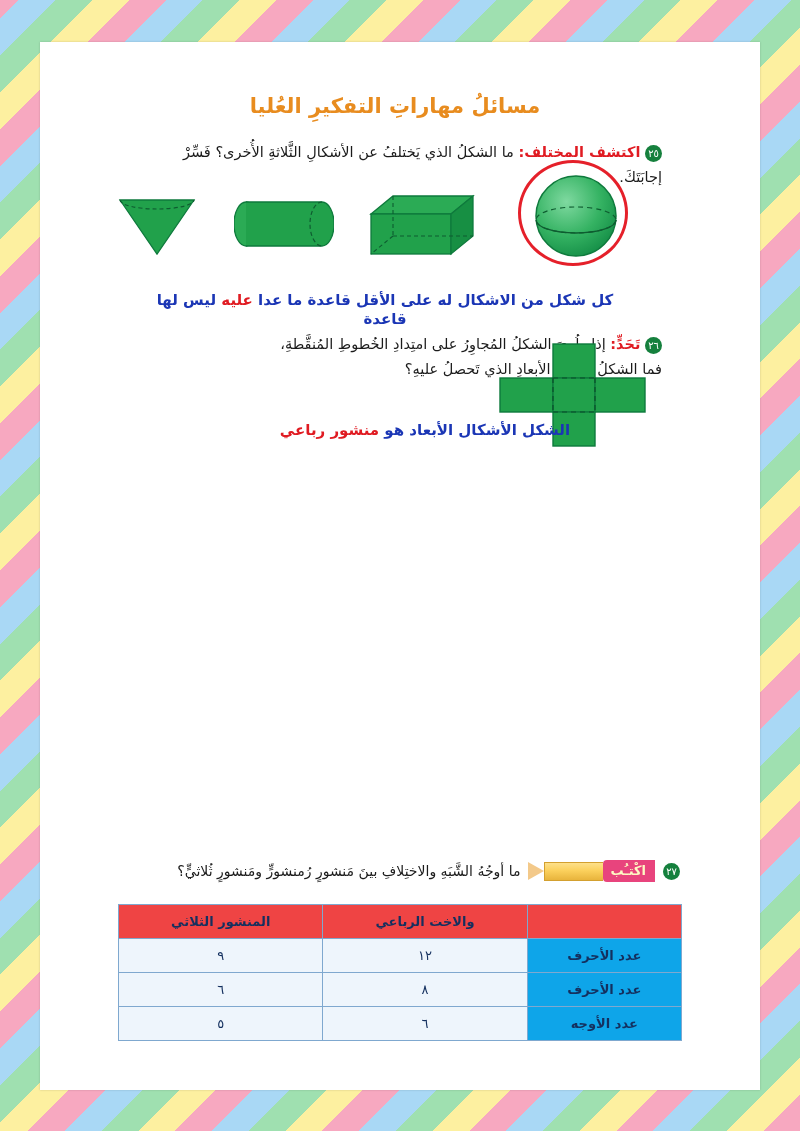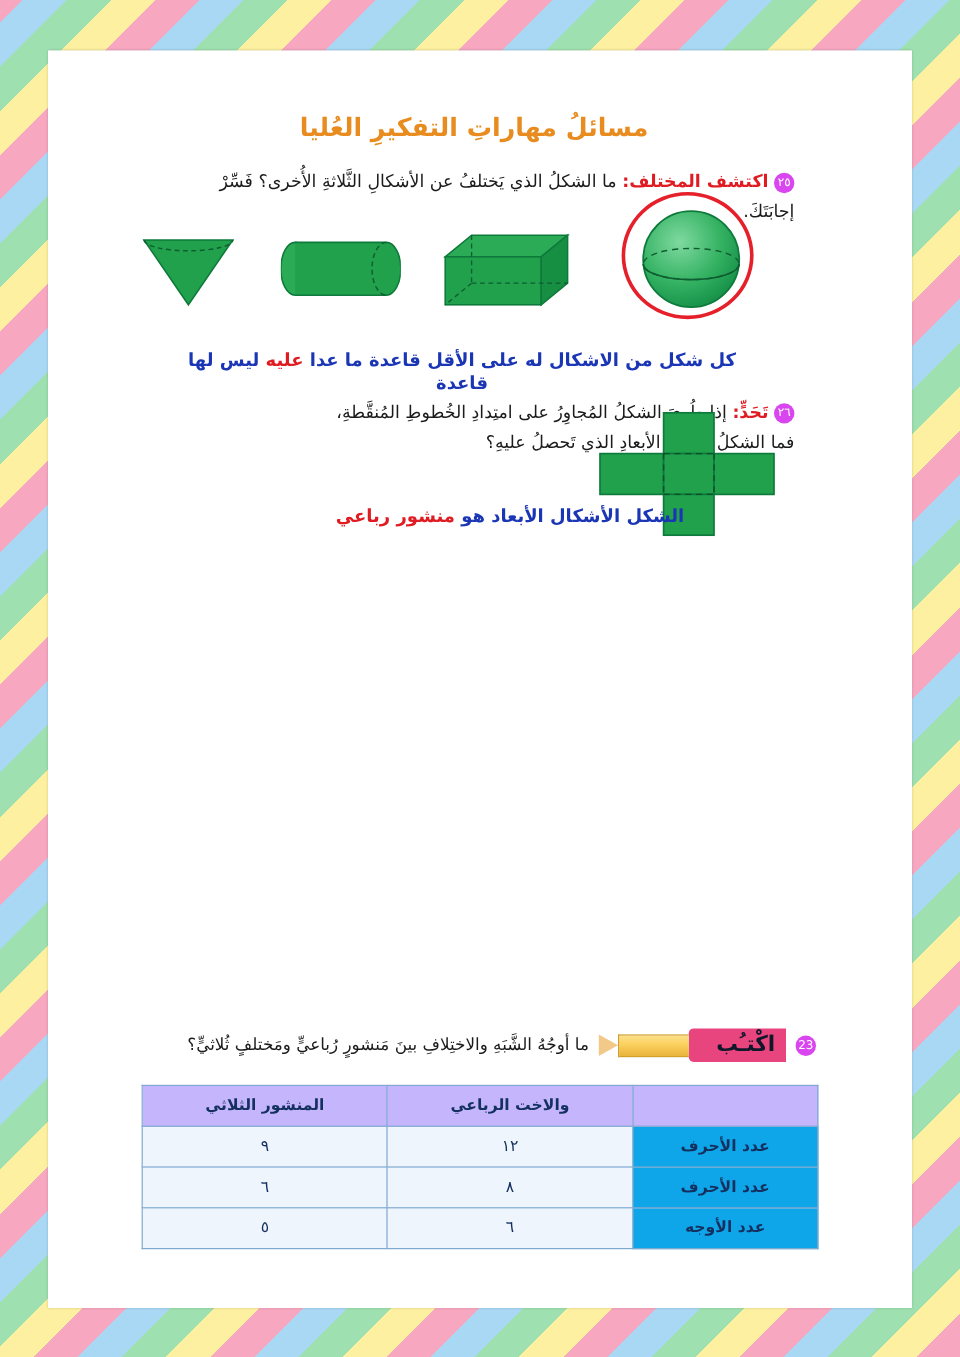--- a/index.html
+++ b/index.html
@@ -72,21 +72,21 @@
     margin-bottom: 6px;
   }
 
   
   .qnum {
     display: inline-block;
     width: 17px;
     height: 17px;
     line-height: 17px;
     border-radius: 50%;
-    background: #d946ef;
+    background: #15803d;
     color: #fff;
     font-size: 10px;
     text-align: center;
     vertical-align: middle;
     font-family: "DejaVu Sans", sans-serif;
   }
 
   .q-block { position: absolute; }
 
   .q-line {
@@ -171,25 +171,25 @@
   }
   .pencil-badge {
     position: relative;
     display: flex;
     flex-direction: row;
     align-items: center;
     height: 26px;
   }
   .pencil-label {
     background: #e8447d;
-    color: #0f172a;
-    font-size: 18px;
+    color: #fef9c3;
+    font-size: 13px;
     font-weight: bold;
     border-radius: 4px 0 0 4px;
-    padding: 3px 9px 4px 23px;
+    padding: 3px 9px 4px 7px;
     white-space: nowrap;
   }
   .pencil-body {
     width: 58px;
     height: 17px;
     background: linear-gradient(to bottom, #fde08a 0%, #fbd05c 45%, #e8b43c 100%);
     border: 1px solid #d3a02f;
     border-right: none;
   }
   .pencil-tip {
@@ -213,21 +213,21 @@
     font-size: 13px;
     direction: rtl;
   }
   table.data th, table.data td {
     border: 1px solid #7fa8cf;
     height: 31px;
     text-align: center;
     color: #14305f;
   }
   table.data th {
-    background: #c4b5fd;
+    background: #ef4444;
     font-weight: bold;
   }
   table.data td.rowhead {
     background: #0ea5e9;
     font-weight: bold;
   }
   table.data td.val {
     background: #eef5fc;
   }
 </style>
@@ -329,27 +329,27 @@
         <line x1="97" y1="36" x2="97" y2="70"></line>
       </g>
     </svg>
   </div>
 
   <div id="ans26">
     <span class="answer-blue">الشكل الأشكال الأبعاد هو </span><span class="answer-blue answer-red">منشور رباعي</span>
   </div>
 
   <div id="q27">
-    <span class="qnum">23</span>
+    <span class="qnum">٢٧</span>
     <span class="pencil-badge">
       <span class="pencil-label">اكْتـُب</span>
       <span class="pencil-body"></span>
       <span class="pencil-tip"></span>
     </span>
-    <span class="q27-text">ما أوجُهُ الشَّبَهِ والاختِلافِ بينَ مَنشورٍ رُباعيٍّ ومَختلفٍ ثُلاثيٍّ؟</span>
+    <span class="q27-text">ما أوجُهُ الشَّبَهِ والاختِلافِ بينَ مَنشورٍ رُمنشورٍّ ومَنشورٍ ثُلاثيٍّ؟</span>
   </div>
 
   <div class="tbl-wrap">
     <table class="data">
       <thead>
         <tr>
           <th></th>
           <th>والاخت الرباعي</th>
           <th>المنشور الثلاثي</th>
         </tr>

